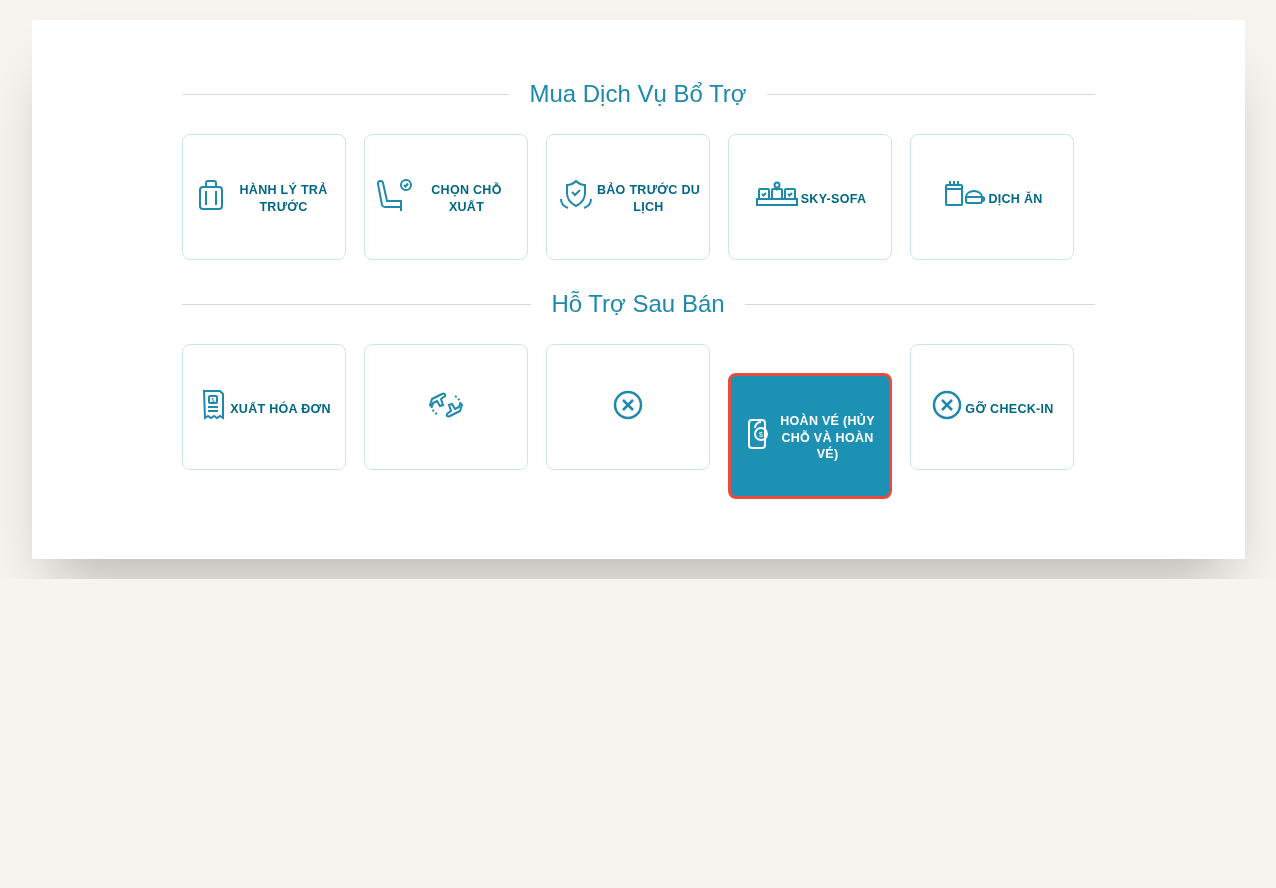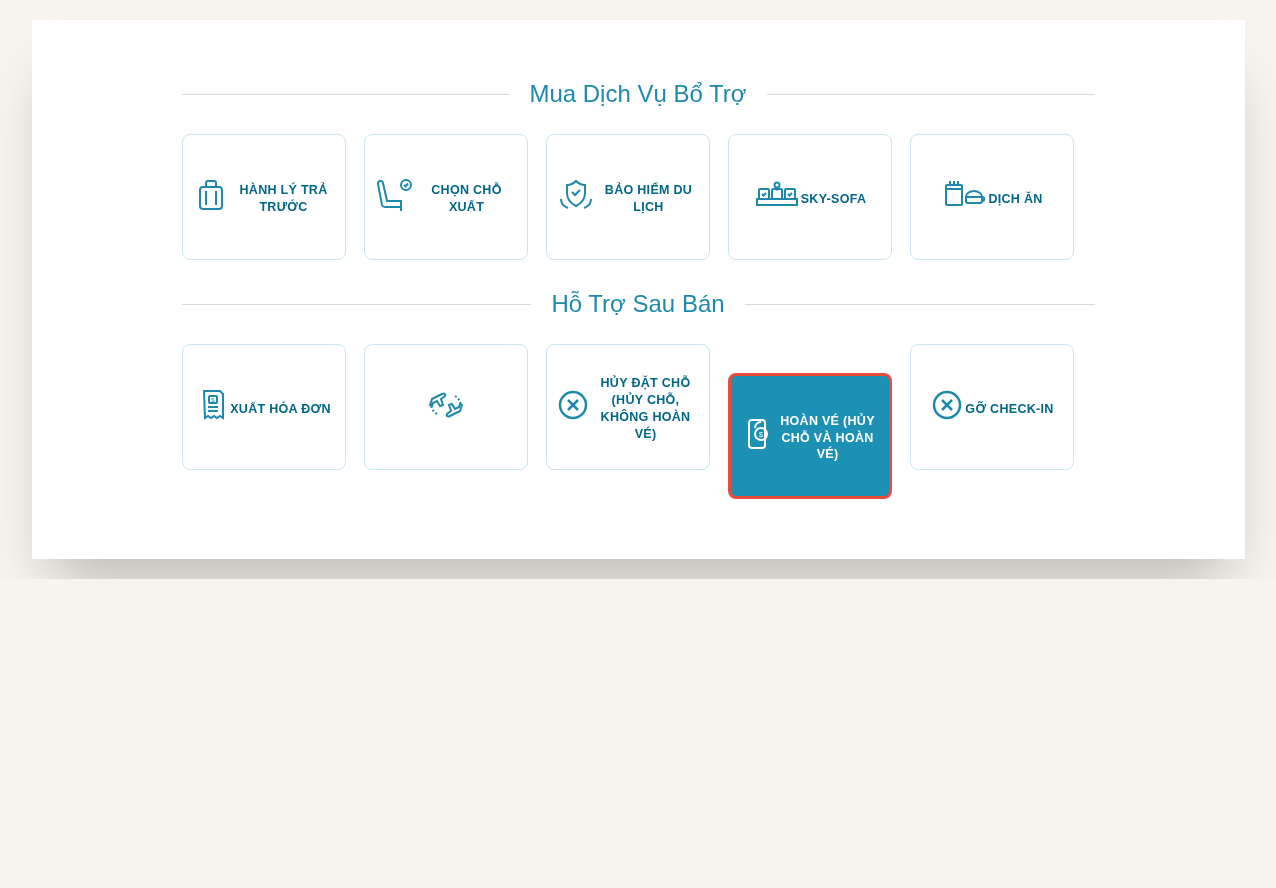--- a/index.html
+++ b/index.html
@@ -125,21 +125,21 @@
     </div>
 
     <div class="card">
       <div class="icon-wrap">
         <svg width="42" height="40" viewBox="0 0 42 40">
           <path d="M21 6 C24 9 28 10 30 10 v8 c0 7 -5 11 -9 13 c-4 -2 -9 -6 -9 -13 v-8 c2 0 6 -1 9 -4 Z"></path>
           <path d="M17 17 l3 3 l5 -5"></path>
           <path d="M6 24 c0 6 4 8 7 9 M36 24 c0 6 -4 8 -7 9"></path>
         </svg>
       </div>
-      <div class="label">BẢO HIỂM DU LỊCH</div>
+      <div class="label">BẢO TRƯỚC DU LỊCH</div>
     </div>
 
 
     <div class="card">
       <div class="icon-wrap">
         <svg width="48" height="40" viewBox="0 0 48 40">
           <rect x="6" y="14" width="10" height="10" rx="1"></rect>
           <rect x="19" y="14" width="10" height="10" rx="1"></rect>
           <rect x="32" y="14" width="10" height="10" rx="1"></rect>
           <path d="M4 24 h40 v6 H4 Z"></path>
@@ -203,21 +203,20 @@
     </div>
 
     <div class="card">
       <div class="icon-wrap">
         <svg width="36" height="36" viewBox="0 0 36 36">
           <circle cx="18" cy="18" r="13" stroke-width="2.5"></circle>
           <line x1="13" y1="13" x2="23" y2="23" stroke-width="2.5"></line>
           <line x1="23" y1="13" x2="13" y2="23" stroke-width="2.5"></line>
         </svg>
       </div>
-      <div class="label">HỦY ĐẶT CHỖ (HỦY CHỖ, KHÔNG HOÀN VÉ)</div>
     </div>
 
     <div class="card selected">
       <div class="icon-wrap">
         <svg width="36" height="40" viewBox="0 0 36 40">
           <rect x="10" y="6" width="16" height="28" rx="3"></rect>
           <circle cx="22" cy="20" r="6"></circle>
           <text x="22" y="23" text-anchor="middle" font-size="7" class="fillable">$</text>
           <path d="M16 14 a6 6 0 0 1 6 -6"></path>
         </svg>

